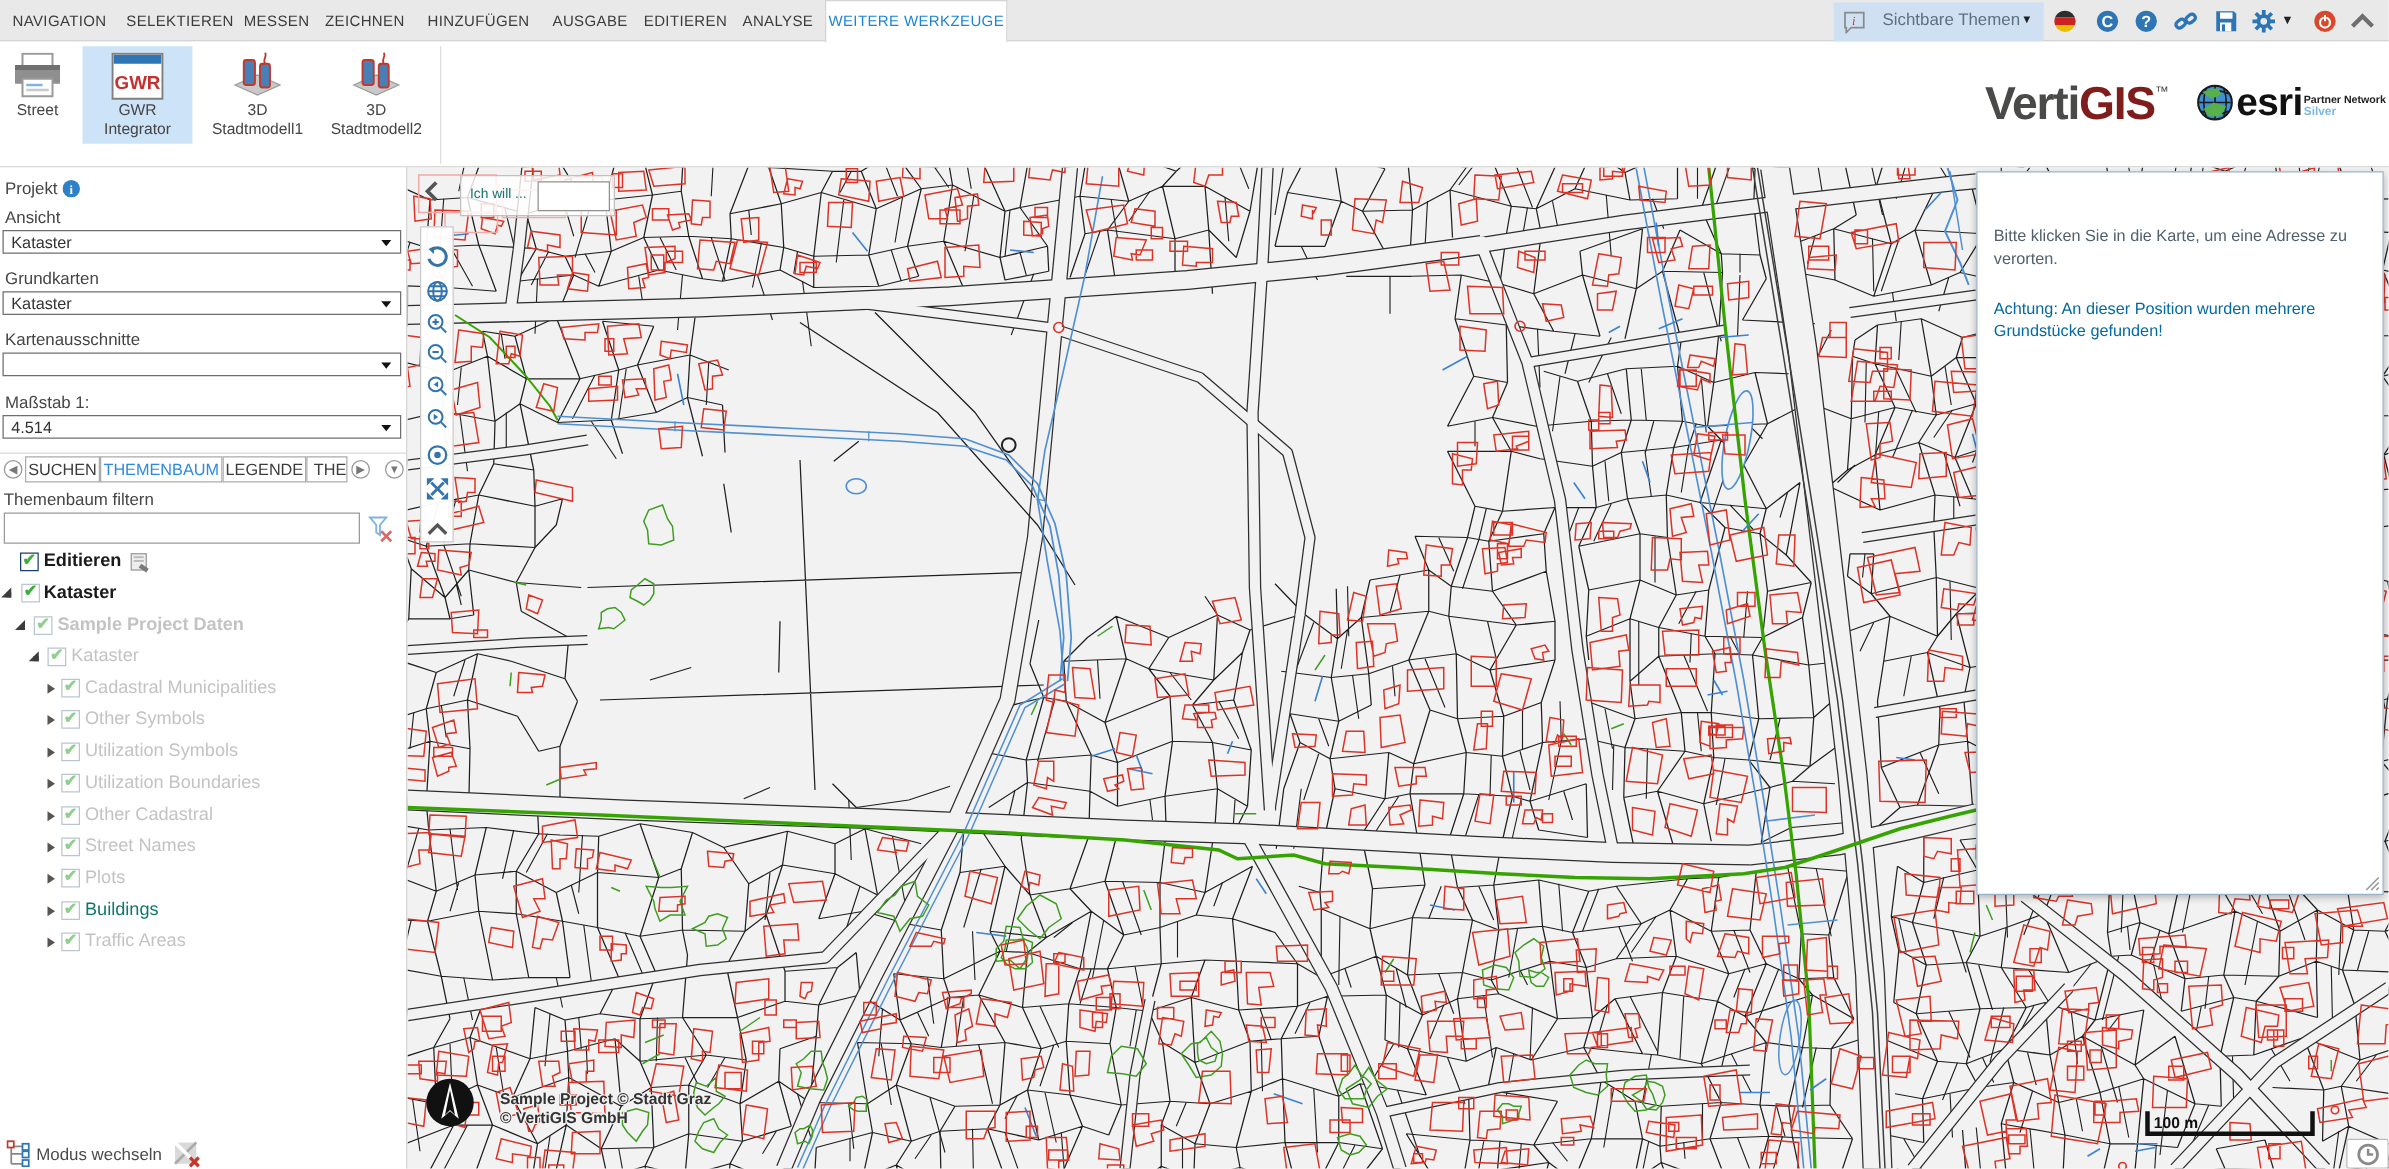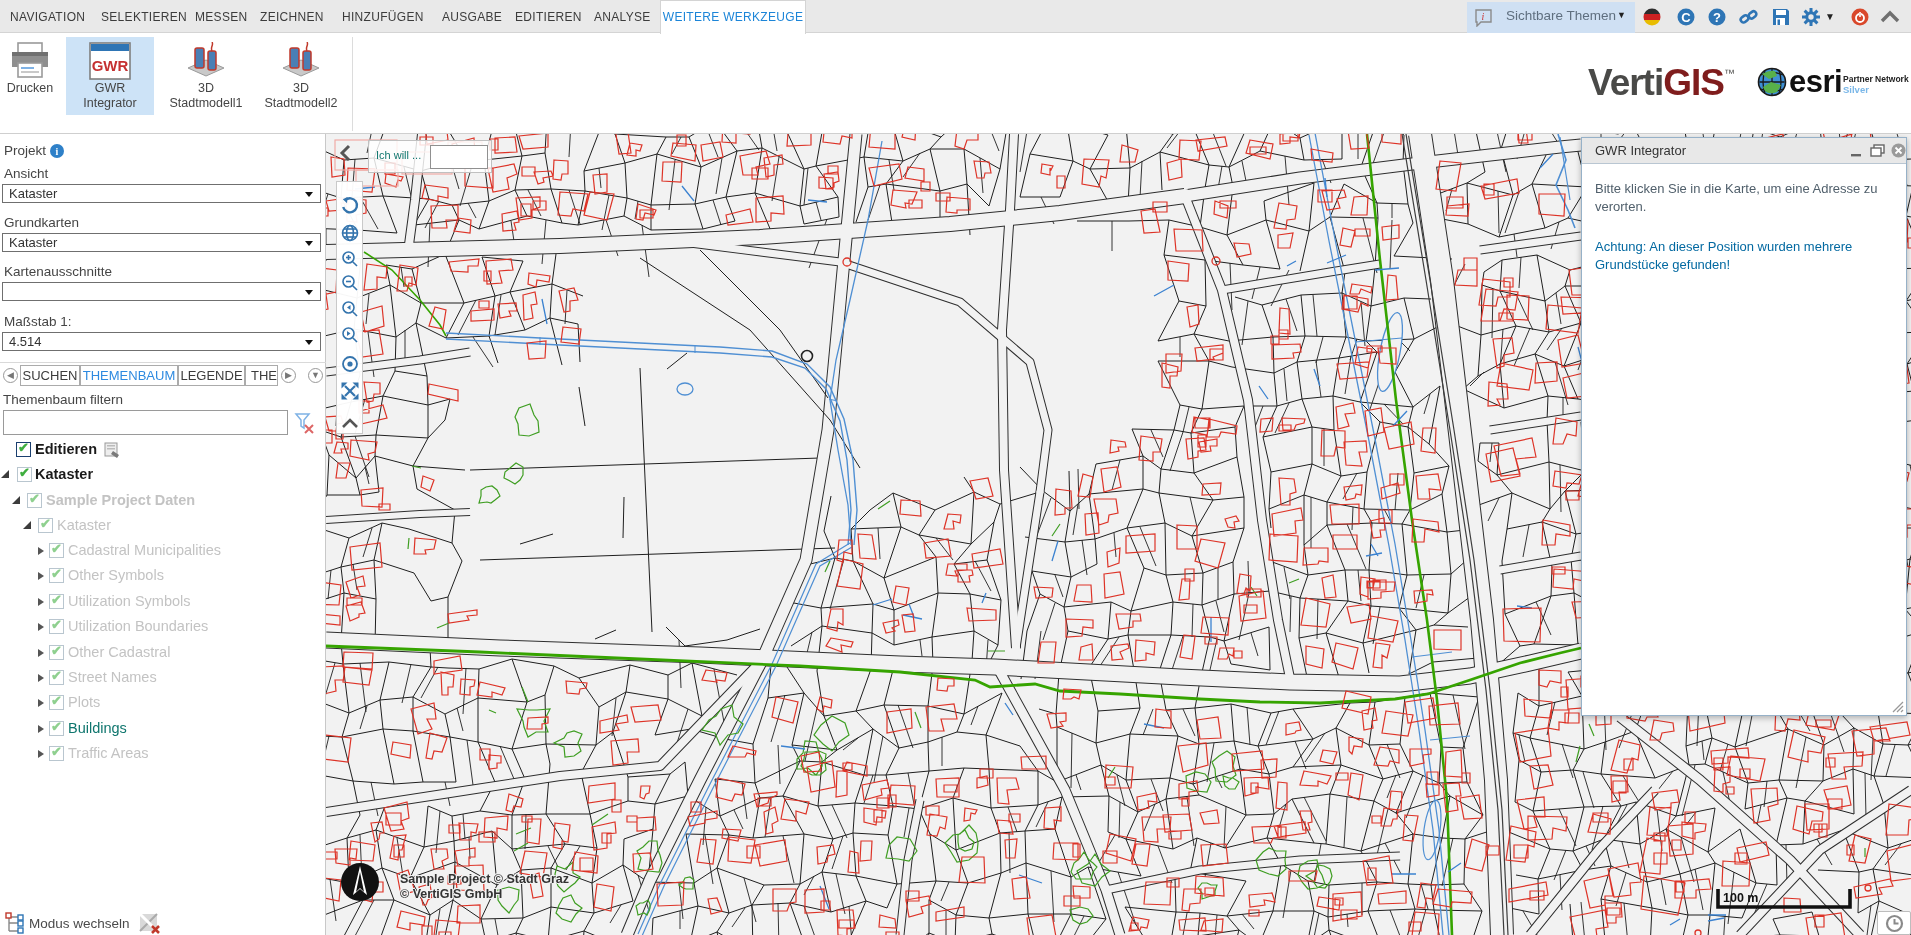--- a/index.html
+++ b/index.html
@@ -113,21 +113,21 @@
 <div id="ribbon" class="abs">
     <div id="gwrbtn"></div>
     <svg class="abs" style="left:10px;top:8px" width="40" height="38" viewBox="0 0 40 38">
       <rect x="8" y="1" width="24" height="10" fill="#fff" stroke="#9a9a9a" stroke-width="1.6"></rect>
       <rect x="2" y="10" width="36" height="15" fill="#8f8f8f"></rect>
       <rect x="2" y="10" width="36" height="4" fill="#707070"></rect>
       <rect x="8" y="21" width="24" height="14" fill="#fff" stroke="#9a9a9a" stroke-width="1.6"></rect>
       <rect x="11" y="25" width="13" height="2" fill="#7fb2e5"></rect>
       <rect x="11" y="29" width="18" height="2" fill="#c9c9c9"></rect>
     </svg>
-    <div class="rbtn" style="left:0px;top:47px;width:60px">Drucken</div>
+    <div class="rbtn" style="left:0px;top:47px;width:60px">Street</div>
     <svg class="abs" style="left:89px;top:8px" width="42" height="38" viewBox="0 0 42 38">
       <rect x="1" y="1" width="40" height="36" fill="#fff" stroke="#7f7f7f" stroke-width="1.6"></rect>
       <rect x="2" y="2" width="38" height="7" fill="#2e75b5"></rect>
       <text x="21" y="29" font-size="15" font-weight="bold" fill="#c53030" text-anchor="middle" font-family="Liberation Sans">GWR</text>
     </svg>
     <div class="rbtn" style="left:66px;top:47px;width:88px">GWR<br>Integrator</div>
     <svg class="abs" style="left:186px;top:8px" width="40" height="38" viewBox="0 0 40 38">
       <polygon points="2,26 20,18 38,26 20,34" fill="#c9c9c9" stroke="#9a9a9a"></polygon>
       <polygon points="2,26 20,18 38,26 20,34" fill="none"></polygon>
       <rect x="9" y="6" width="9" height="20" rx="2" fill="#4a7fb5" stroke="#c0392b" stroke-width="1.5"></rect>
@@ -443,31 +443,18 @@
       <path d="M2 2 V20 H134 V2" fill="none" stroke="#111" stroke-width="3.6"></path>
       <text x="7" y="15" font-size="12.5" font-weight="bold" fill="#111">100 m</text>
     </svg>
     <div id="clockbtn">
       <svg class="abs" style="left:7px;top:2px" width="19" height="19" viewBox="0 0 19 19">
         <circle cx="9.5" cy="9.5" r="7.5" fill="none" stroke="#8a8a8a" stroke-width="2.2"></circle>
         <path d="M9.5 5 v4.5 h4" fill="none" stroke="#8a8a8a" stroke-width="2"></path>
       </svg>
     </div>
     <div id="gwrwin">
-      <div id="gwrtitle">GWR Integrator
-<svg class="abs" style="left:268px;top:8px" width="14" height="12" viewBox="0 0 14 12">
-          <rect x="1" y="8" width="10" height="2.4" fill="#666"></rect>
-        </svg>
-<svg class="abs" style="left:288px;top:6px" width="16" height="14" viewBox="0 0 16 14">
-          <rect x="4" y="1" width="10" height="8" fill="#fff" stroke="#666" stroke-width="1.4"></rect>
-          <rect x="1" y="4" width="10" height="8" fill="#fff" stroke="#666" stroke-width="1.4"></rect>
-        </svg>
-<svg class="abs" style="left:309px;top:5px" width="15" height="15" viewBox="0 0 15 15">
-          <circle cx="7.5" cy="7.5" r="7" fill="#9a9a9a"></circle>
-          <path d="M4.5 4.5 l6 6 m0 -6 l-6 6" stroke="#fff" stroke-width="1.8"></path>
-        </svg>
-</div>
 <div class="abs" style="left:13px;top:42px;width:295px;font-size:13px;color:#51606c;line-height:17.5px">Bitte klicken Sie in die Karte, um eine Adresse zu verorten.</div>
 <div class="abs" style="left:13px;top:100px;width:295px;font-size:13px;color:#0369a1;line-height:17.5px">Achtung: An dieser Position wurden mehrere Grundstücke gefunden!</div>
 <svg class="abs" style="left:310px;top:563px" width="12" height="12" viewBox="0 0 12 12">
         <path d="M11 1 L1 11 M11 5 L5 11 M11 9 L9 11" stroke="#999" stroke-width="1.3"></path>
       </svg>
 </div>
   </div>
 </body></html>

